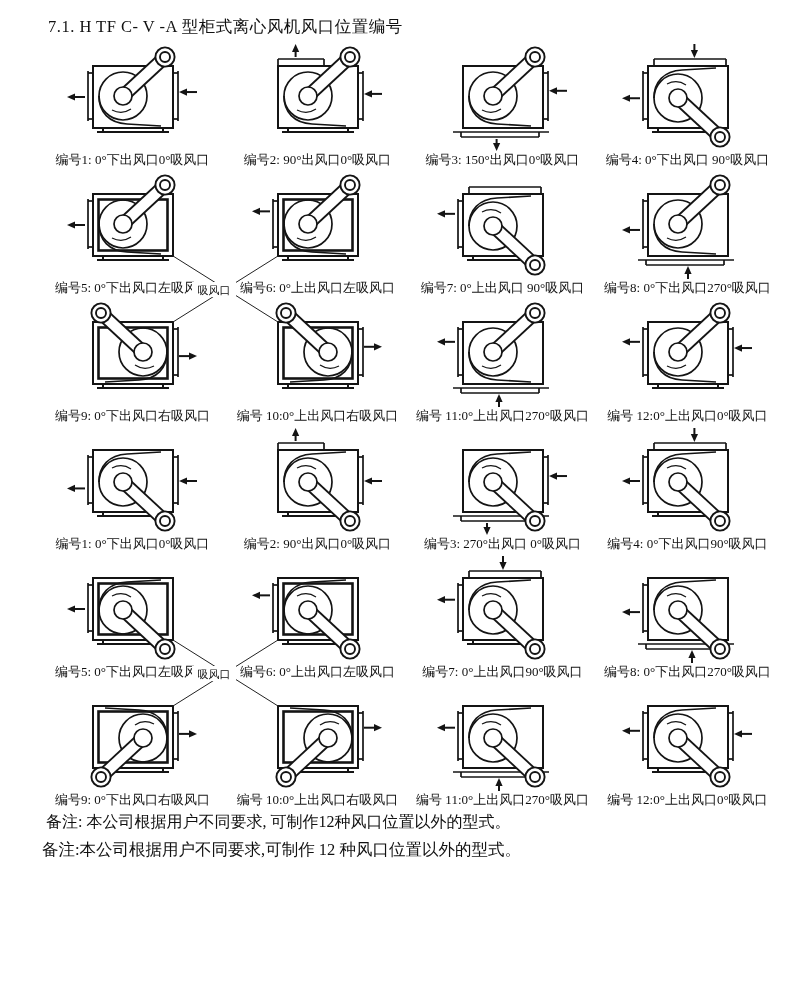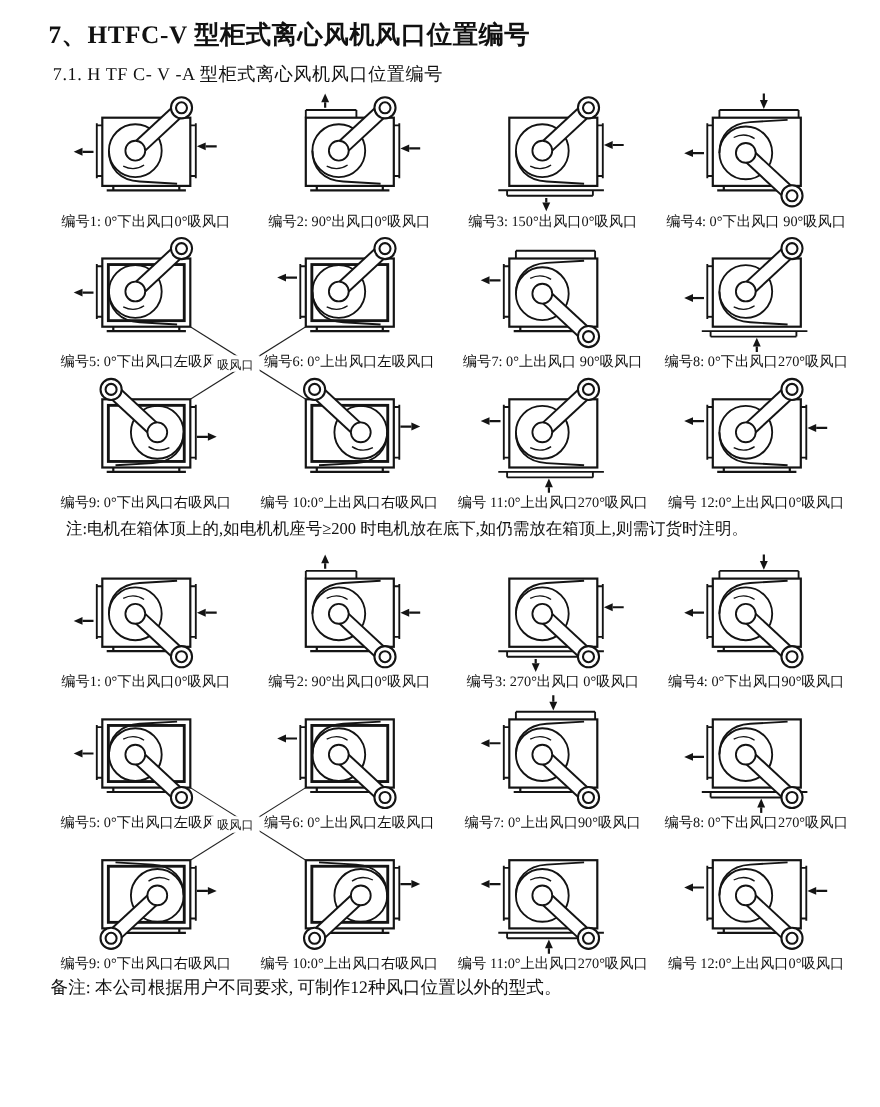--- a/index.html
+++ b/index.html
@@ -17,21 +17,20 @@
   .connector text{font-size:11px;fill:#111;}
   .note{font-size:15px;margin:4px 0 12px 60px;}
   .remark-small{font-size:16px;margin:2px 8px 2px 46px;}
   .remark-large{font-size:16.5px;margin:6px 0 0 42px;}
 </style>
 </head>
 <body>
 
 <div class="page">
 
-  <h1>7、HTFC-V 型柜式离心风机风口位置编号</h1>
 
   <div class="sec1">
     <h2>7.1. H TF C- V -A 型柜式离心风机风口位置编号</h2>
     <div class="gridwrap">
       <div class="grid" id="grid-0">
           <div class="cell">
             <svg class="fan" width="136" height="110" viewBox="0 0 136 110">
               <line x1="32" y1="90" x2="104" y2="90" stroke="#141414" stroke-width="2"></line>
               <line x1="38" y1="86" x2="38" y2="90" stroke="#141414" stroke-width="2"></line>
               <line x1="98" y1="86" x2="98" y2="90" stroke="#141414" stroke-width="2"></line>
@@ -355,21 +354,20 @@
             <div class="dlabel">编号 12:0°上出风口0°吸风口</div>
           </div>
         </div>
       <svg class="connector" width="740" height="384" viewBox="0 0 740 384">
         <line x1="133" y1="214" x2="238" y2="280" stroke="#222" stroke-width="1"></line>
         <line x1="238" y1="214" x2="133" y2="280" stroke="#222" stroke-width="1"></line>
         <rect x="152" y="240" width="44" height="15" fill="#fff"></rect>
         <text x="174" y="252" text-anchor="middle">吸风口</text>
       </svg>
     </div>
-    <p class="note">注:电机在箱体顶上的,如电机机座号≥200 时电机放在底下,如仍需放在箱顶上,则需订货时注明。</p>
   </div>
 
   <div class="sec2">
     <div class="gridwrap">
       <div class="grid" id="grid-1">
           <div class="cell">
             <svg class="fan" width="136" height="110" viewBox="0 0 136 110">
               <line x1="32" y1="90" x2="104" y2="90" stroke="#141414" stroke-width="2"></line>
               <line x1="38" y1="86" x2="38" y2="90" stroke="#141414" stroke-width="2"></line>
               <line x1="98" y1="86" x2="98" y2="90" stroke="#141414" stroke-width="2"></line>
@@ -696,15 +694,16 @@
           </div>
         </div>
       <svg class="connector" width="740" height="384" viewBox="0 0 740 384">
         <line x1="133" y1="214" x2="238" y2="280" stroke="#222" stroke-width="1"></line>
         <line x1="238" y1="214" x2="133" y2="280" stroke="#222" stroke-width="1"></line>
         <rect x="152" y="240" width="44" height="15" fill="#fff"></rect>
         <text x="174" y="252" text-anchor="middle">吸风口</text>
       </svg>
     </div>
     <p class="remark-small">备注: 本公司根据用户不同要求, 可制作12种风口位置以外的型式。</p>
+    <p class="remark-large">备注:本公司根据用户不同要求,可制作 12 种风口位置以外的型式。</p>
   </div>
 
 </div>
 
 </body></html>

